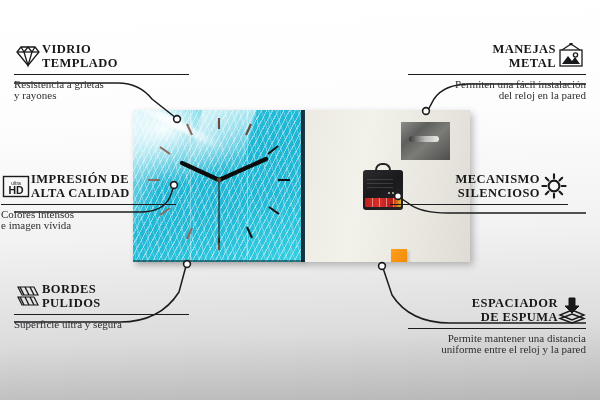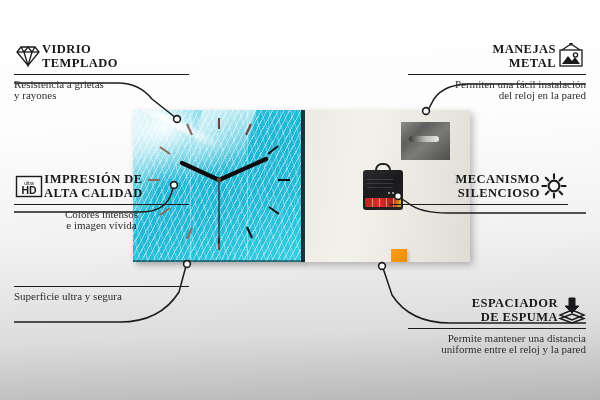--- a/index.html
+++ b/index.html
@@ -118,21 +118,21 @@
   }
   .callout .desc {
     font-size:11px; color:#2d2e30; line-height:10.5px;
     margin-top:4px; white-space:pre-line;
   }
   .callout.right .desc { text-align:right; }
   .icon { flex:0 0 auto; display:block; }
 
   #c1 { left:14px; top:42px;  width:175px; }
   #c1 .rule { width:175px; }
-  #c2 { left:14px; top:172px; width:175px;text-align:center; }
+  #c2 { left:1px; top:172px; width:175px; }
   #c2 .rule { width:175px; }
   #c3 { left:14px; top:282px; width:175px; }
   #c3 .rule { width:175px; }
   #c4 { right:14px; top:42px;  width:178px; }
   #c4 .rule { width:178px; }
   #c5 { right:32px; top:172px; width:178px; }
   #c5 .rule { width:178px; }
   #c6 { right:14px; top:296px; width:178px; }
   #c6 .rule { width:178px; }
 </style>
@@ -245,20 +245,36 @@
       </svg>
       <div class="title">IMPRESIÓN DE
 ALTA CALIDAD</div>
     </div>
     <div class="rule"></div>
     <div class="desc">Colores intensos
 e imagen vívida</div>
   </div>
 
   <div class="callout left" id="c3">
+    <div class="head">
+      <svg class="icon" width="28" height="24" viewBox="0 0 28 24">
+        <g fill="none" stroke="#18191b" stroke-width="1.4">
+          <path d="M4,3 L20,3 L24,11 L8,11 Z" stroke-width="1.2"></path>
+          <path d="M4,13 L20,13 L24,21 L8,21 Z" stroke-width="1.2"></path>
+          <path d="M6,3 L10,11"></path>
+            <path d="M11,3 L15,11"></path>
+            <path d="M16,3 L20,11"></path>
+          <path d="M6,13 L10,21"></path>
+            <path d="M11,13 L15,21"></path>
+            <path d="M16,13 L20,21"></path>
+        </g>
+      </svg>
+      <div class="title">BORDES
+PULIDOS</div>
+    </div>
     <div class="rule"></div>
     <div class="desc">Superficie ultra y segura</div>
   </div>
 
   <div class="callout right" id="c4">
     <div class="head">
       <div class="title">MANEJAS
 METAL</div>
       <svg class="icon" width="30" height="26" viewBox="0 0 30 26">
         <g stroke="#18191b" stroke-width="1.3" fill="none">

